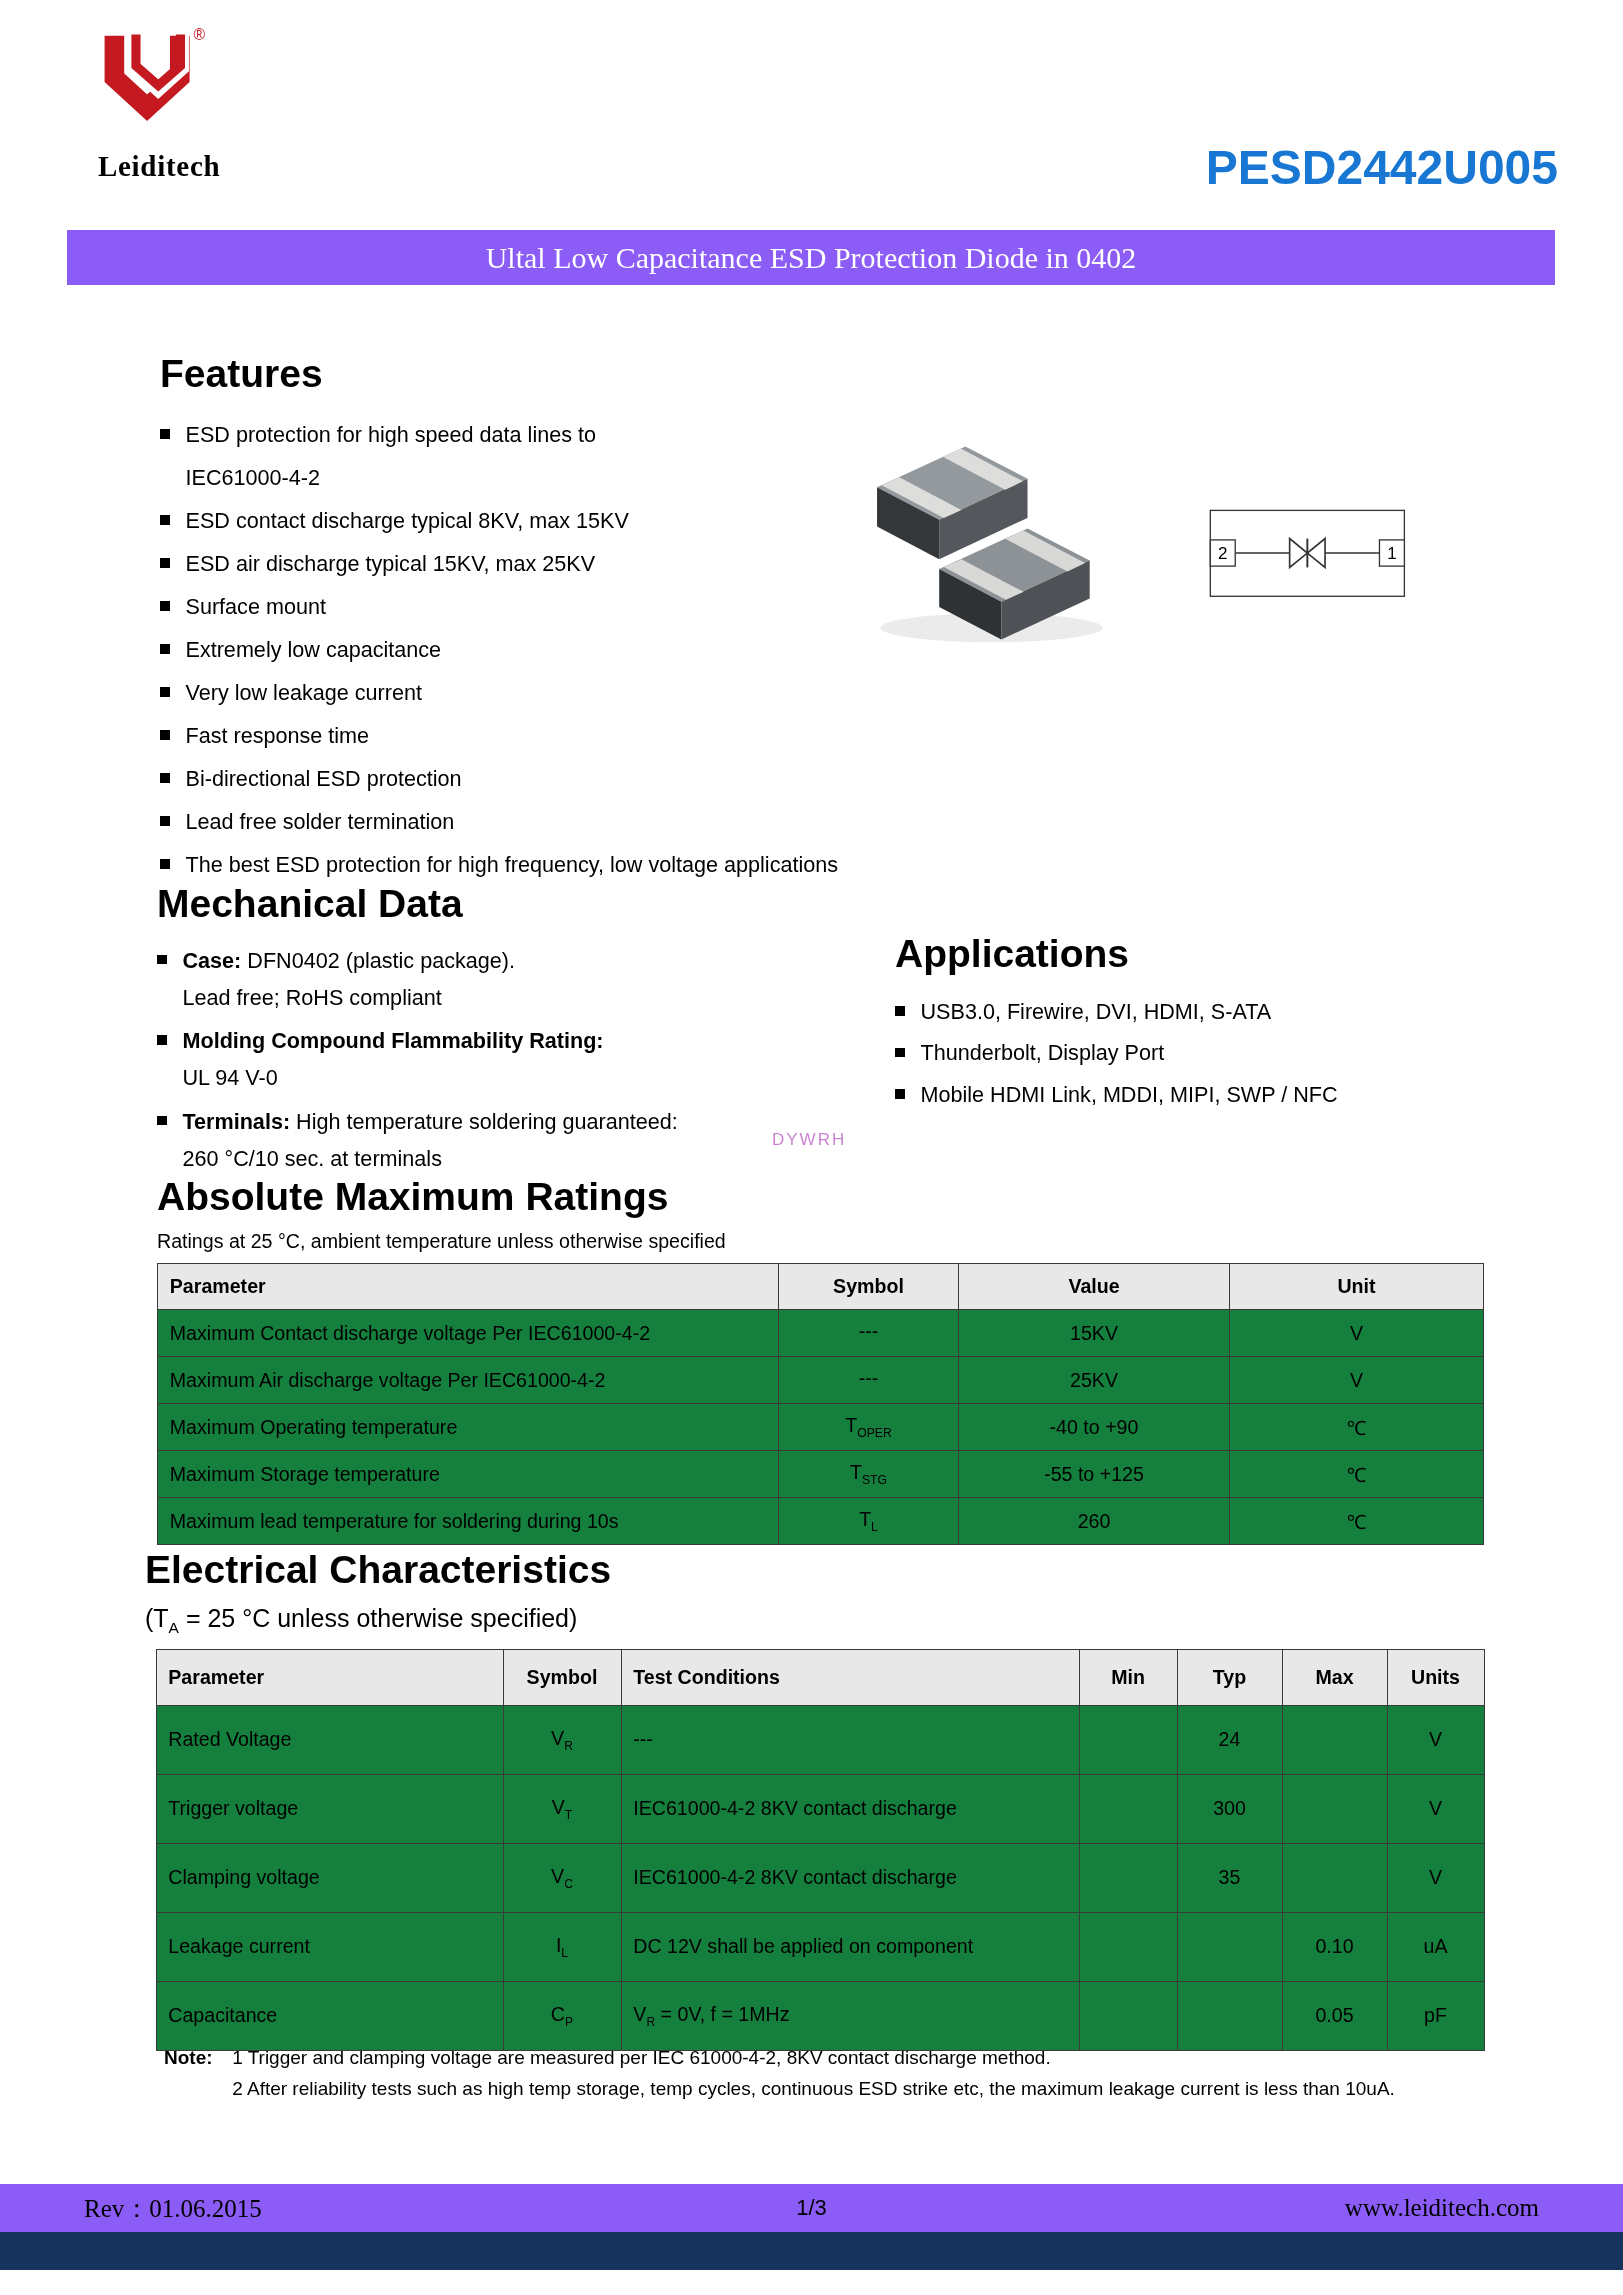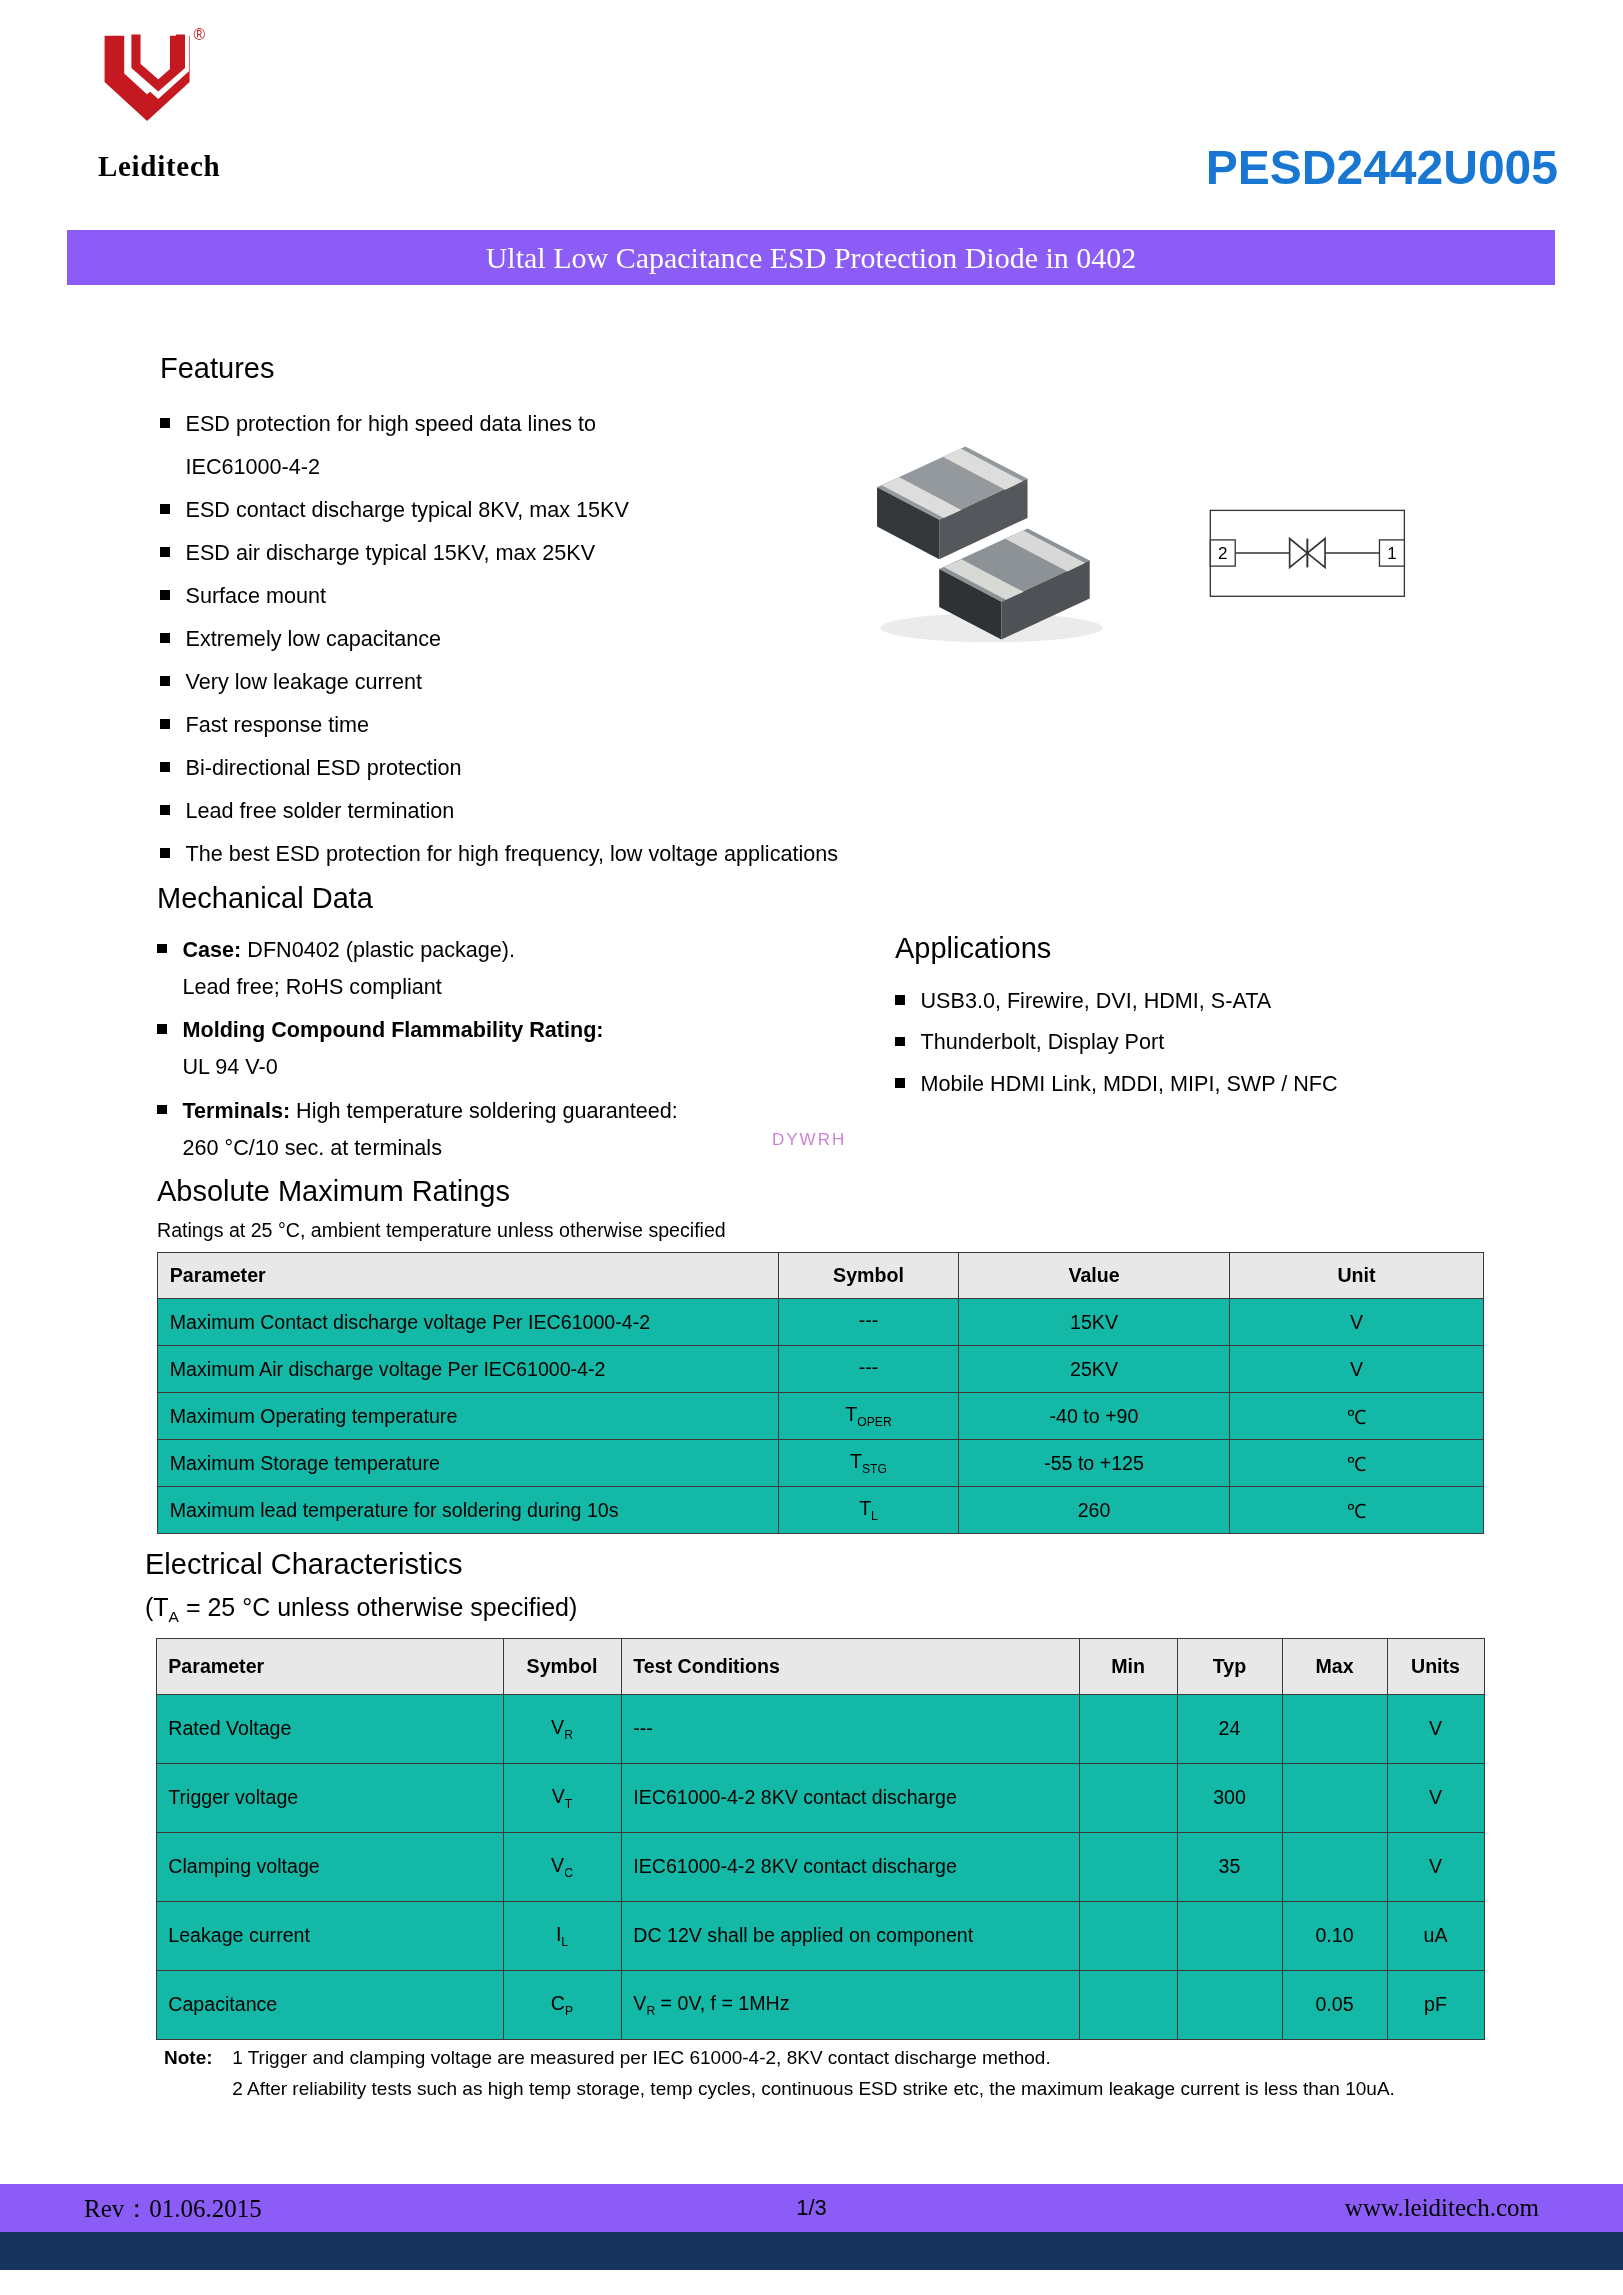--- a/index.html
+++ b/index.html
@@ -18,21 +18,21 @@
 
   .part-number { position:absolute; right:65px; top:140px; font-size:48px; font-weight:bold; color:#1777d3; }
 
   .banner {
     position:absolute; left:67px; top:230px; width:1488px; height:55px;
     background:#8b5cf6; color:#fff; font-size:30px;
     display:flex; align-items:center; justify-content:center;font-family:Liberation Serif, serif;
   }
 
   
-  .section-title { font-size:29px; font-weight:normal; }
+  .section-title { font-size:39px; font-weight:bold; }
   ul { list-style:none; }
   .li { display:flex; }
   .bullet { width:9.8px; height:9.8px; background:#000; flex:0 0 9.8px; margin-right:15.7px; }
   .li-text { white-space:pre-line; }
 
   
   .features { position:absolute; left:160px; top:352px; width:772px; }
   .features ul { margin-top:17px; }
   .features .li-text { font-size:21.6px; line-height:43px; }
   .features .bullet { margin-top:16.4px; }
@@ -50,21 +50,21 @@
 
   .apps { position:absolute; left:895px; top:932px; width:674px; }
   .apps ul { margin-top:19.6px; }
   .apps .li { margin-bottom:10.5px; }
   .apps .li-text { font-size:21.6px; line-height:31px; }
   .apps .bullet { margin-top:10.5px; }
 
   .watermark { position:absolute; left:772px; top:1130px; font-size:17px; color:#a21caf; opacity:0.55; letter-spacing:2px; }
 
   
-  table { border-collapse:collapse; table-layout:fixed; width:1327px; background:#14b8a6; }
+  table { border-collapse:collapse; table-layout:fixed; width:1327px; background:#15803d; }
   th, td { border:1.3px solid #3a3a3a; font-size:19.6px; }
   thead th { background:#e8e8e8; font-weight:bold; }
   .cell-left { text-align:left; padding:0 11.8px; }
   .cell-center { text-align:center; }
   sub { font-size:0.62em; }
 
   .amr { position:absolute; left:157px; top:1175px; width:1335px; }
   .amr .sub-note { font-size:19.6px; margin-top:10.5px; margin-bottom:10.5px; }
   #amr-table thead th { height:46px; }
   #amr-table td { height:47px; }

